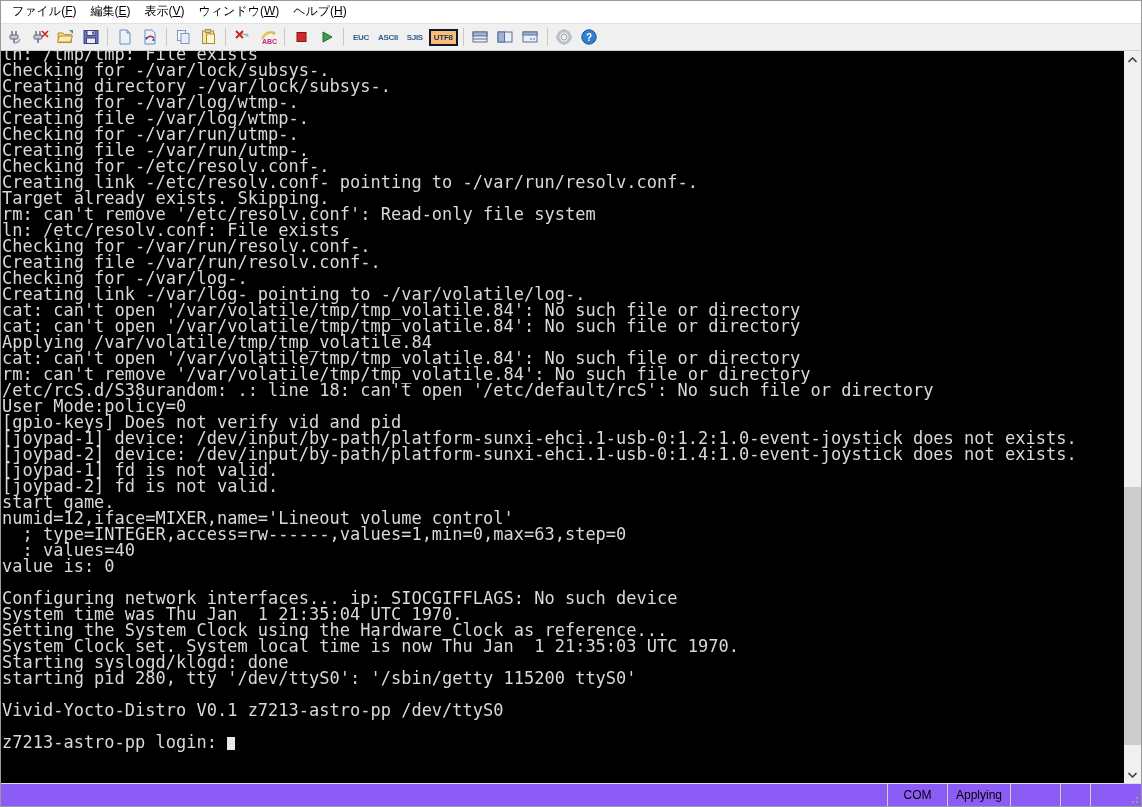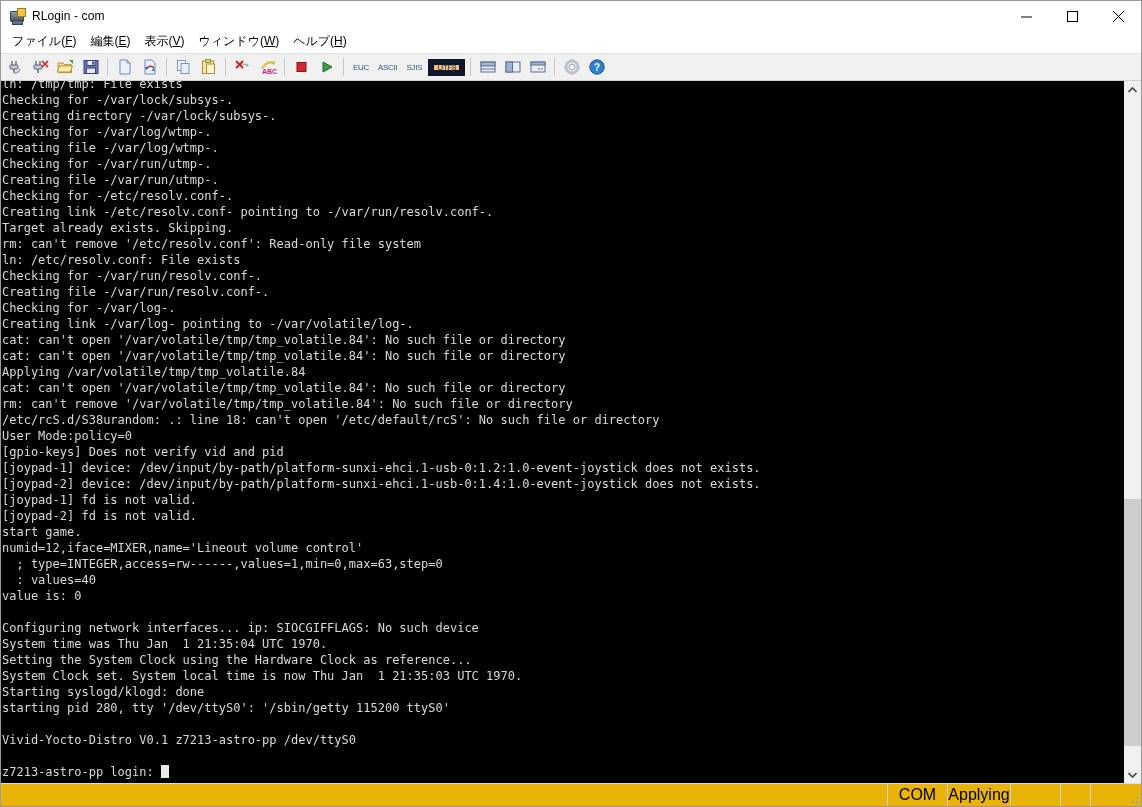--- a/index.html
+++ b/index.html
@@ -132,46 +132,46 @@
     margin: 0 4px;
   }
   .enc {
     height: 17px;
     min-width: 24px;
     padding: 0 3px;
     display: flex;
     align-items: center;
     justify-content: center;
     font-size: 8px;
-    font-weight: normal;
+    font-weight: bold;
     color: #2f5d8f;
     letter-spacing: -0.3px;
     margin: 0 1px;
     box-sizing: border-box;
   }
   .enc.sel {
     background: #fdba74;
-    border: 6px solid #0f172a;
+    border: 2px solid #0f172a;
     color: #14406e;
   }
 
   
   .term-wrap {
     flex: 1 1 auto;
     display: flex;
     position: relative;
     background: #000000;
     overflow: hidden;
   }
   .term {
     flex: 1 1 auto;
     background: #000000;
     color: #d9d9d9;
     font-family: "DejaVu Sans Mono", "Liberation Mono", monospace;
-    font-size: 12px;
+    font-size: 17px;
     line-height: 16px;
     padding: 0 0 0 1px;
     overflow: hidden;
     white-space: pre;
     position: relative;
     margin-top: -5px;
   }
   .term .line {
     height: 16px;
     letter-spacing: 0px;
@@ -211,26 +211,26 @@
     position: absolute;
     left: 0;
     width: 17px;
     background: #cdcdcd;
   }
 
   
   .statusbar {
     height: 22px;
     min-height: 22px;
-    background: #eab308;
+    background: #8b5cf6;
     border-top: 1px solid #dcdcdc;
     display: flex;
     align-items: stretch;
     justify-content: flex-end;
-    font-size: 16px;
+    font-size: 12px;
     color: #000;
   }
   .st-cell {
     display: flex;
     align-items: center;
     justify-content: center;
     border-left: 1px solid #d0d0d0;
     padding: 0 8px;
     box-sizing: border-box;
   }
@@ -248,46 +248,20 @@
     position: absolute;
     width: 2px; height: 2px;
     background: #9c9c9c;
   }
 </style>
 </head>
 <body>
 
 <div class="window">
 
-  <div class="titlebar">
-    <div class="title-icon">
-      <div class="mon"></div>
-      <div class="base"></div>
-      <div class="badge"></div>
-    </div>
-    <div class="title-text">RLogin - com</div>
-    <div class="win-buttons">
-      <div class="win-btn">
-        <svg width="11" height="11" viewBox="0 0 11 11">
-            <line x1="0" y1="6" x2="11" y2="6" stroke="#000" stroke-width="1"></line>
-          </svg>
-      </div>
-      <div class="win-btn">
-        <svg width="11" height="11" viewBox="0 0 11 11">
-            <rect x="0.5" y="0.5" width="10" height="10" fill="none" stroke="#000" stroke-width="1"></rect>
-          </svg>
-      </div>
-      <div class="win-btn">
-        <svg width="11" height="11" viewBox="0 0 11 11">
-            <line x1="0" y1="0" x2="11" y2="11" stroke="#000" stroke-width="1"></line>
-            <line x1="11" y1="0" x2="0" y2="11" stroke="#000" stroke-width="1"></line>
-          </svg>
-      </div>
-    </div>
-  </div>
 
   <div class="menubar">
     <div class="menu-item"><span>ファイル(</span><u>F</u><span>)</span></div>
     <div class="menu-item"><span>編集(</span><u>E</u><span>)</span></div>
     <div class="menu-item"><span>表示(</span><u>V</u><span>)</span></div>
     <div class="menu-item"><span>ウィンドウ(</span><u>W</u><span>)</span></div>
     <div class="menu-item"><span>ヘルプ(</span><u>H</u><span>)</span></div>
   </div>
 
   <div class="toolbar">

